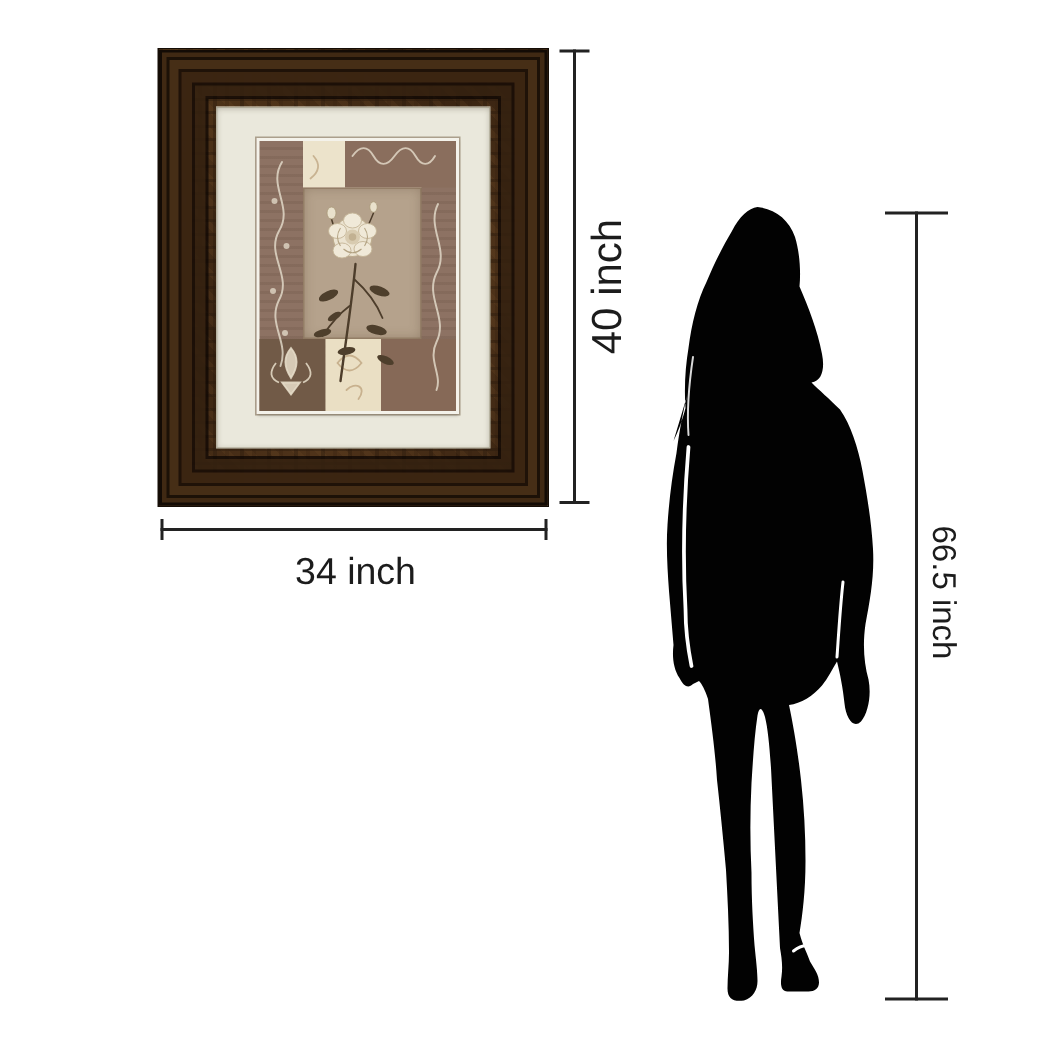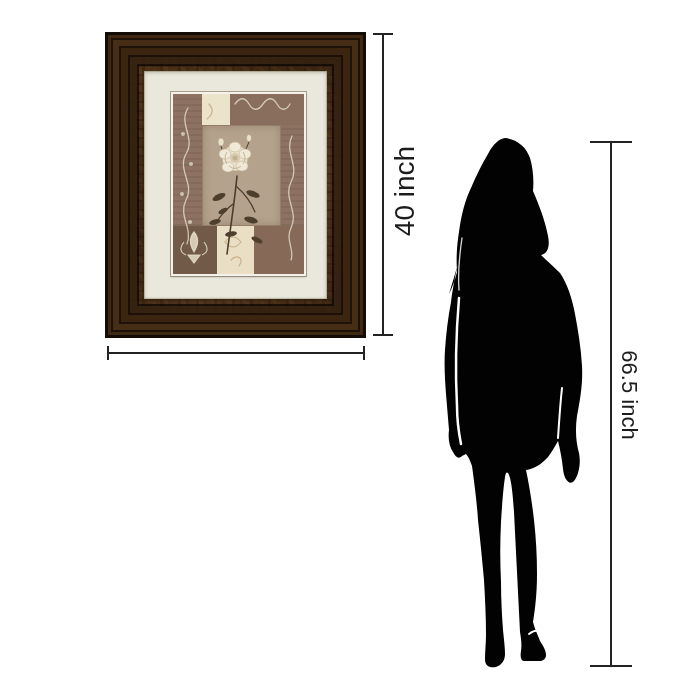--- a/index.html
+++ b/index.html
@@ -193,19 +193,20 @@
   </svg>
 
   <div class="dim v-frame"></div>
   <div class="dim v-frame-cap-t"></div>
   <div class="dim v-frame-cap-b"></div>
   <div class="dim-label label-40">40 inch</div>
 
   <div class="dim h-frame"></div>
   <div class="dim h-frame-cap-l"></div>
   <div class="dim h-frame-cap-r"></div>
+  <div class="dim-label label-34">34 inch</div>
 
   <div class="dim v-person"></div>
   <div class="dim v-person-cap-t"></div>
   <div class="dim v-person-cap-b"></div>
   <div class="dim-label label-665">66.5 inch</div>
 
 </div>
 
 </body></html>

